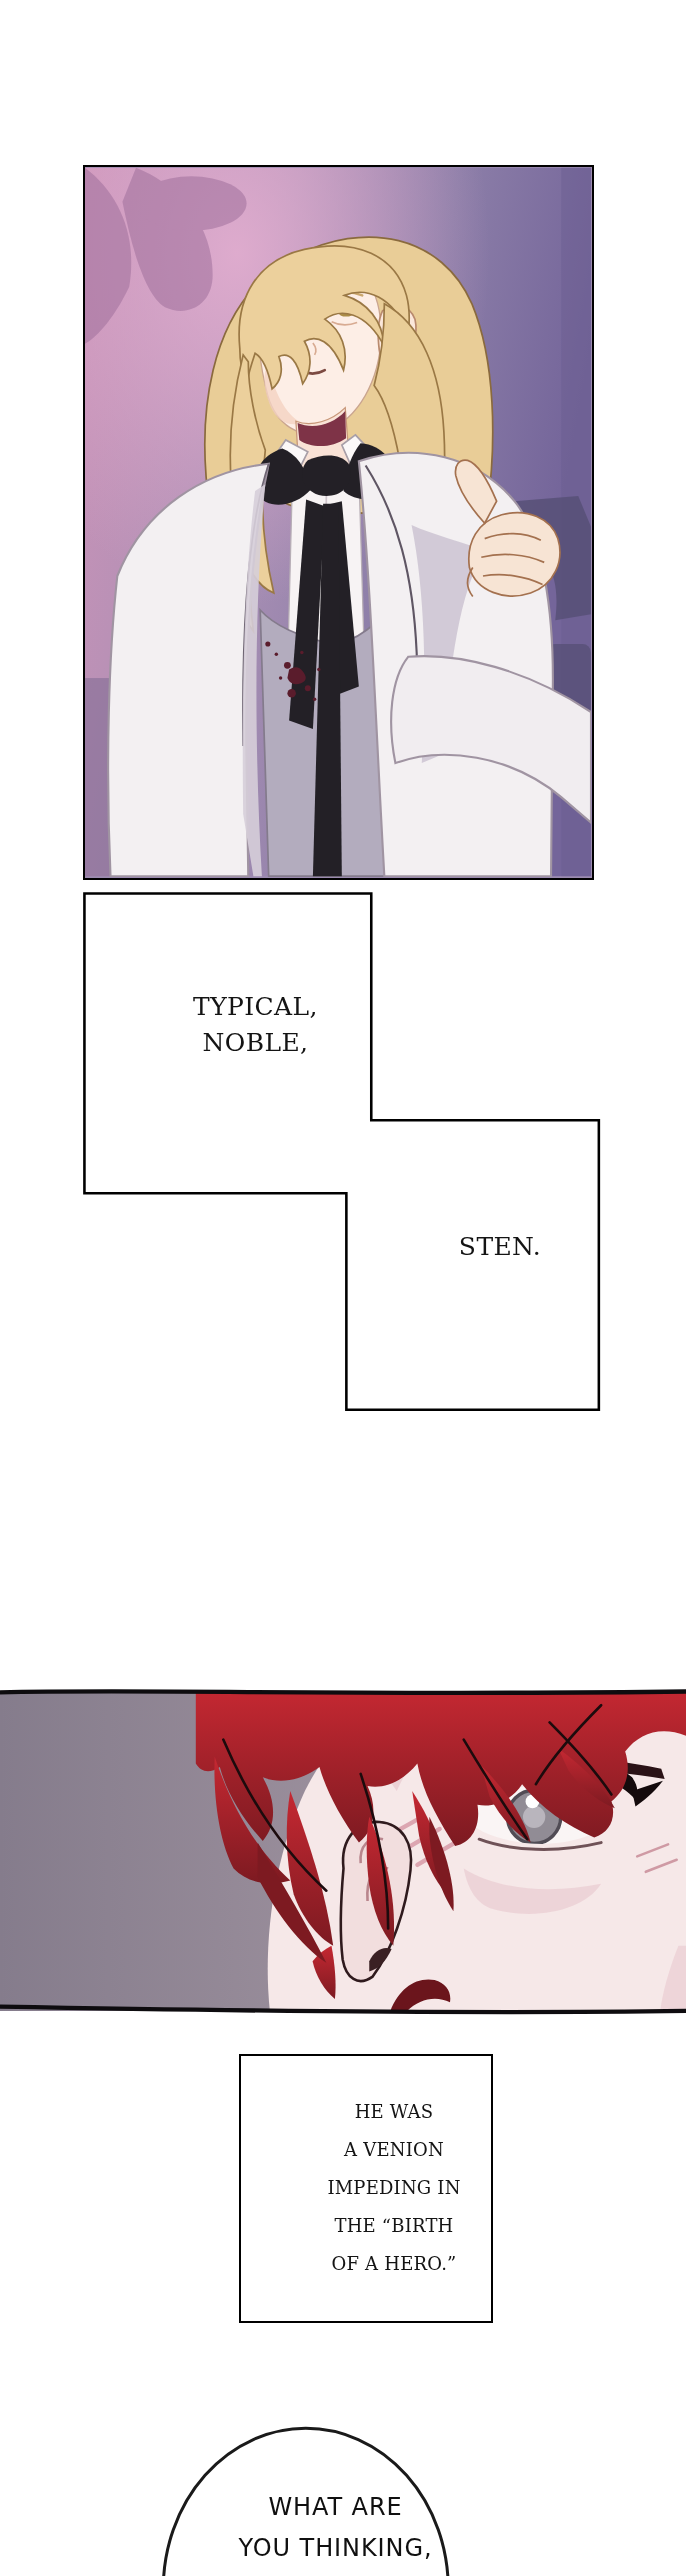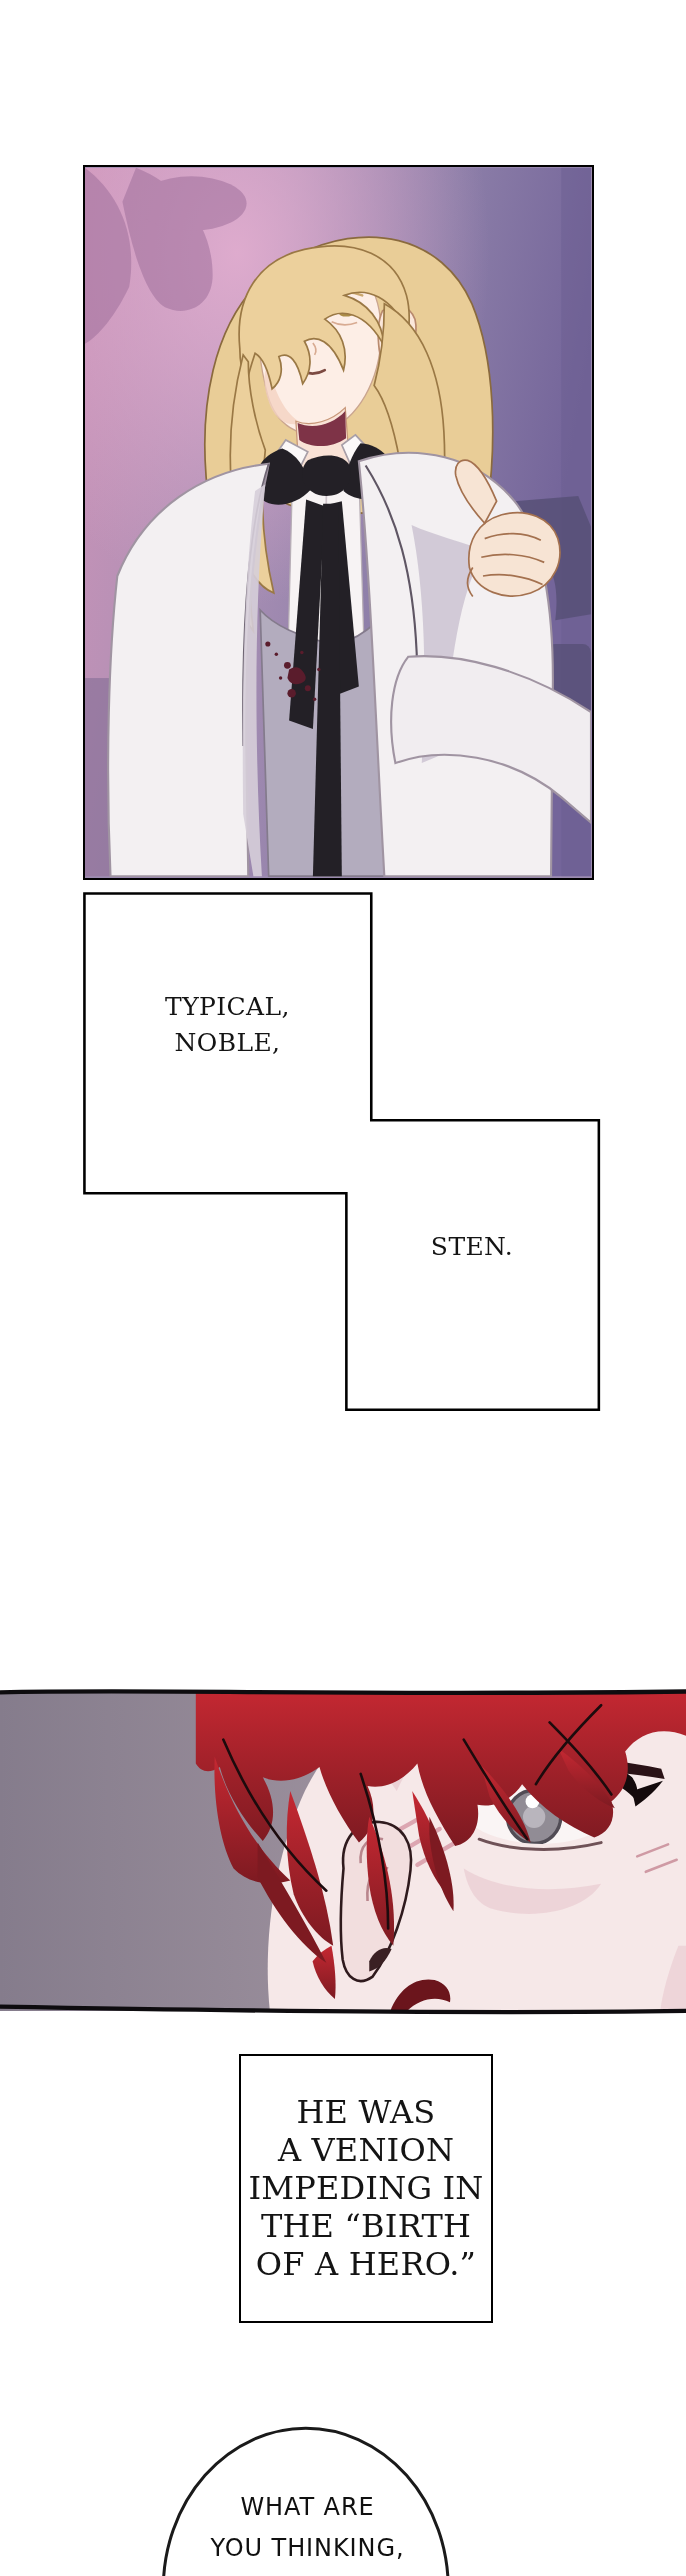--- a/index.html
+++ b/index.html
@@ -1,23 +1,23 @@
 <!DOCTYPE html>
 <html style="font-size:13.7px"><head>
 <meta charset="utf-8">
 <style>
   html,body{margin:0;padding:0;}
   .page{position:relative;width:687px;height:2576px;background:#ffffff;overflow:hidden;
         font-family:"DejaVu Serif","Liberation Serif",serif;}
   .abs{position:absolute;}
   .caption-text{position:absolute;text-align:center;color:#141414;
-                font-family:"DejaVu Serif","Liberation Serif",serif;font-weight:500;}
+                font-family:"DejaVu Serif","Liberation Serif",serif;font-weight:500;margin-left:28px;}
   .cap-a{left:84px;top:989px;width:287px;font-size:25px;line-height:36px;letter-spacing:0.4px;}
   .cap-b{left:346px;top:1229px;width:252px;font-size:25px;line-height:36px;letter-spacing:0.4px;}
-  .cap-c{left:239px;top:2093px;width:254px;font-size:32px;line-height:38px;letter-spacing:0.2px;}
+  .cap-c{left:239px;top:2093px;width:254px;font-size:18px;line-height:38px;letter-spacing:0.2px;}
   .bubble-text{left:177px;top:2487px;width:261px;font-size:24px;line-height:41px;
                font-family:"DejaVu Sans","Liberation Sans",sans-serif;letter-spacing:0.9px;color:#101010;}
   .panel-frame{position:absolute;left:83px;top:165px;width:511px;height:715px;
                border:2.6px solid #000;box-sizing:border-box;background:#9c8bb0;}
   .panel-frame svg{display:block;}
   .caption-c-box{position:absolute;left:239px;top:2054px;width:254px;height:269px;
                  border:2.6px solid #000;box-sizing:border-box;background:#fff;}
 </style>
 </head>
 <body>

